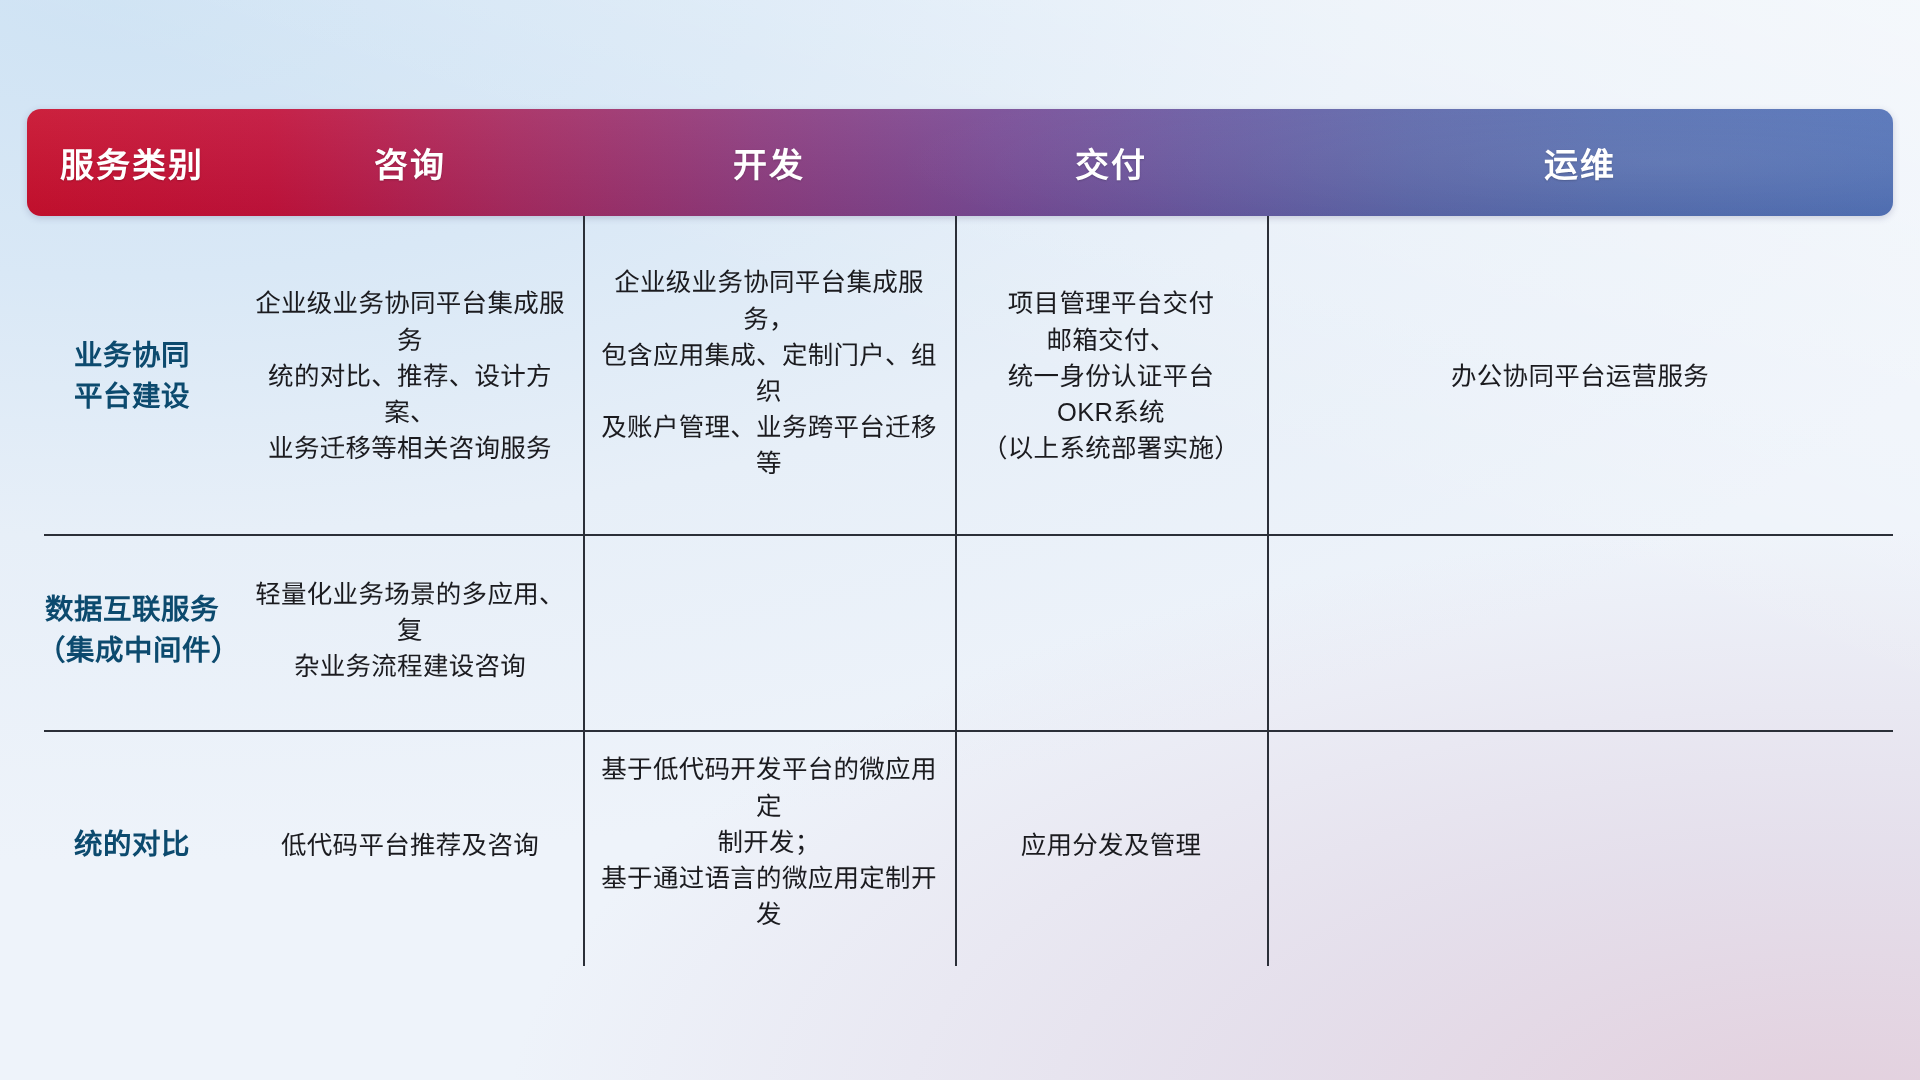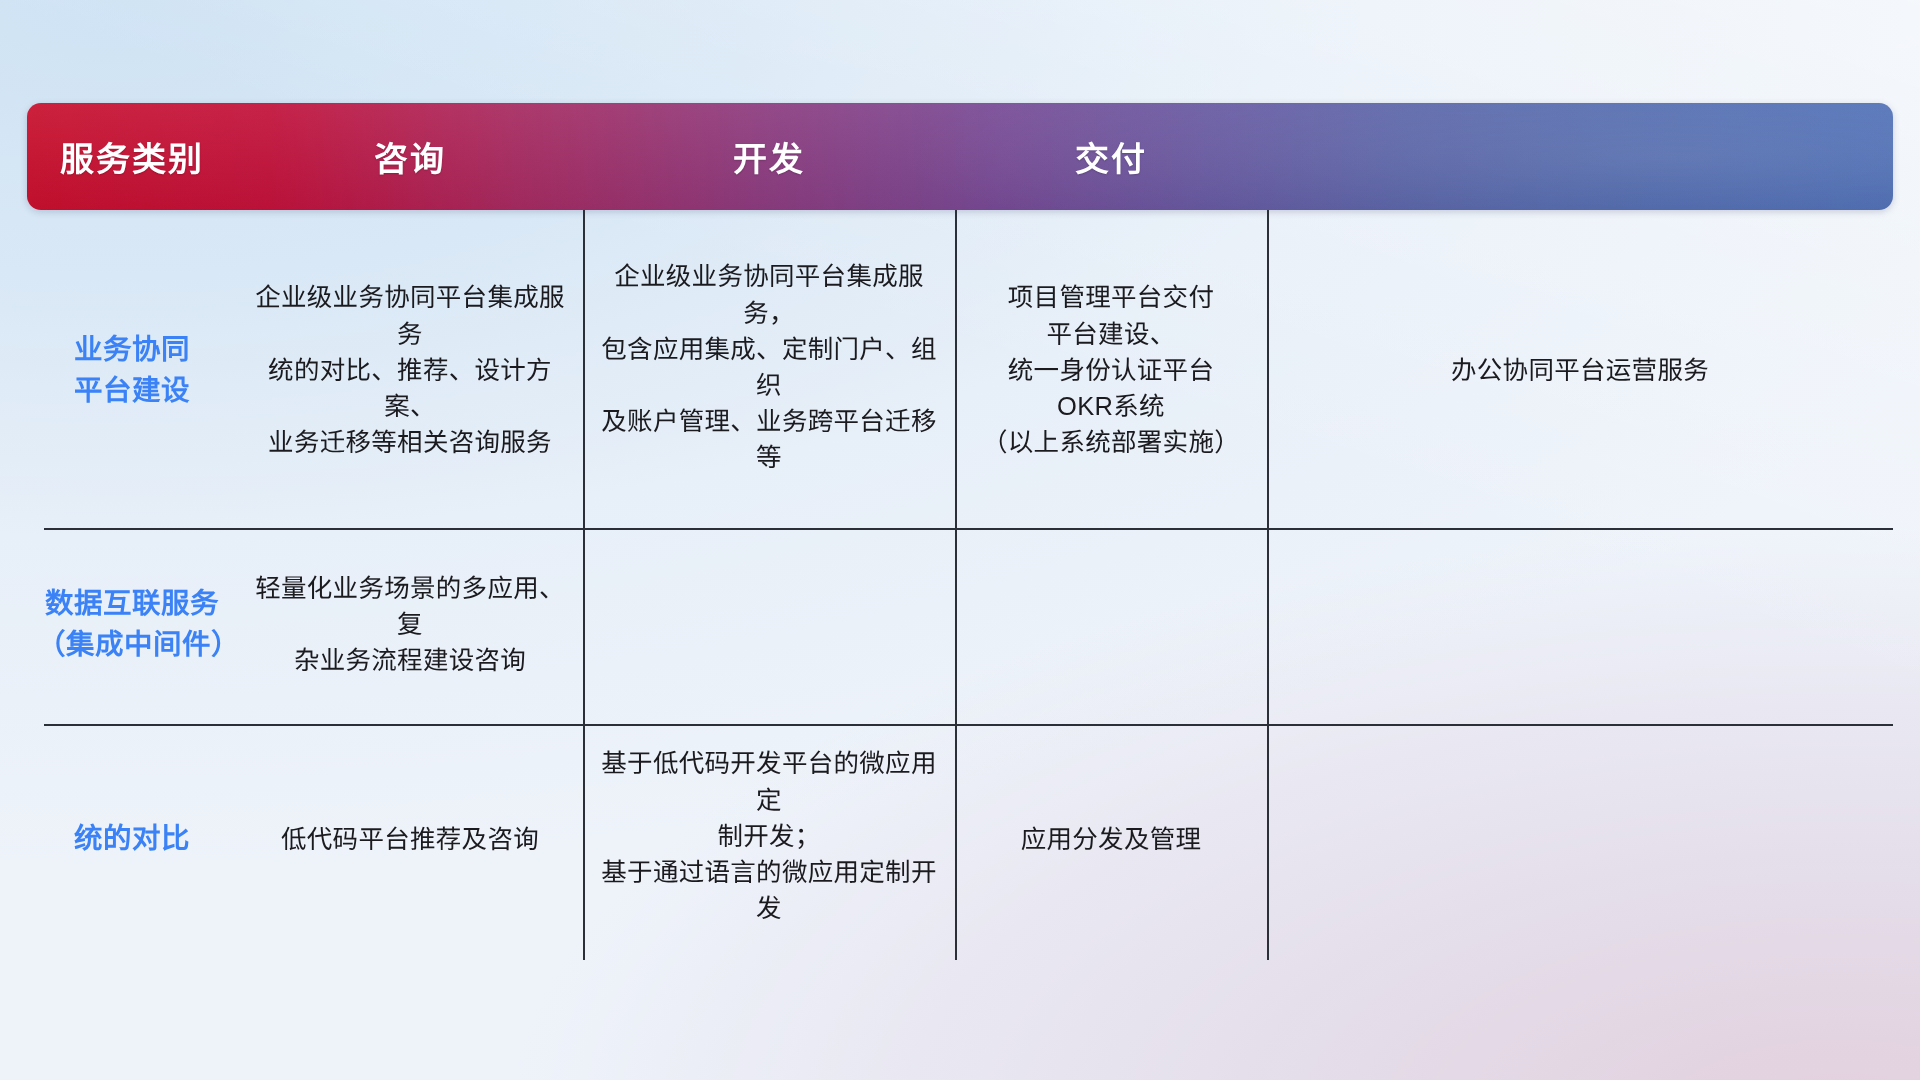--- a/index.html
+++ b/index.html
@@ -18,21 +18,21 @@
       linear-gradient(145deg,#cde0f2 0%,#dde8f5 38%,#e8eef7 66%,#eae7f1 100%);
   }
   #bg:after{
     content:"";position:absolute;inset:0;
     background:linear-gradient(200deg, rgba(255,255,255,0.45) 0%, rgba(255,255,255,0.0) 40%);
   }
 
   
   #table{
     position:absolute;
-    left:27px;top:103px;width:1866px;height:865px;
+    left:27px;top:109px;width:1866px;height:865px;
     border-radius:12px;
   }
   #header{
     position:relative;
     height:107px;
     border-radius:14px;
     background:linear-gradient(90deg,
         #c8102e 0%,
         #c2123b 13%,
         #a72a60 26%,
@@ -97,21 +97,21 @@
     padding:4px 10px;
   }
   .cell .txt{
     font-size:25.5px;
     line-height:1.42;
     color:#1b1b1f;
     white-space:pre-line;
     letter-spacing:0.3px;
   }
   .cell.label .txt{
-    color:#3b82f6;
+    color:#0c4a6e;
     font-weight:bold;
     font-size:28.5px;
     line-height:1.45;
     letter-spacing:0.5px;
   }
 
   
   .vline{
     position:absolute;
     top:0;bottom:0;width:2px;
@@ -128,20 +128,21 @@
 
 <div id="bg"></div>
 
 <div id="table">
 
   <div id="header">
     <div class="hcell c0">服务类别</div>
     <div class="hcell c1">咨询</div>
     <div class="hcell c2">开发</div>
     <div class="hcell c3">交付</div>
+    <div class="hcell c4">运维</div>
   </div>
 
   <div id="body">
 
     <div class="row r0">
       <div class="cell label c0">
         <span class="txt">业务协同
 平台建设</span>
       </div>
       <div class="cell c1">
@@ -149,21 +150,21 @@
 统的对比、推荐、设计方案、
 业务迁移等相关咨询服务</span>
       </div>
       <div class="cell c2">
         <span class="txt">企业级业务协同平台集成服务，
 包含应用集成、定制门户、组织
 及账户管理、业务跨平台迁移等</span>
       </div>
       <div class="cell c3">
         <span class="txt">项目管理平台交付
-平台建设、
+邮箱交付、
 统一身份认证平台
 OKR系统
 （以上系统部署实施）</span>
       </div>
       <div class="cell c4">
         <span class="txt">办公协同平台运营服务</span>
       </div>
       <div class="vline" style="left:556px;"></div>
       <div class="vline" style="left:928px;"></div>
       <div class="vline" style="left:1240px;"></div>

